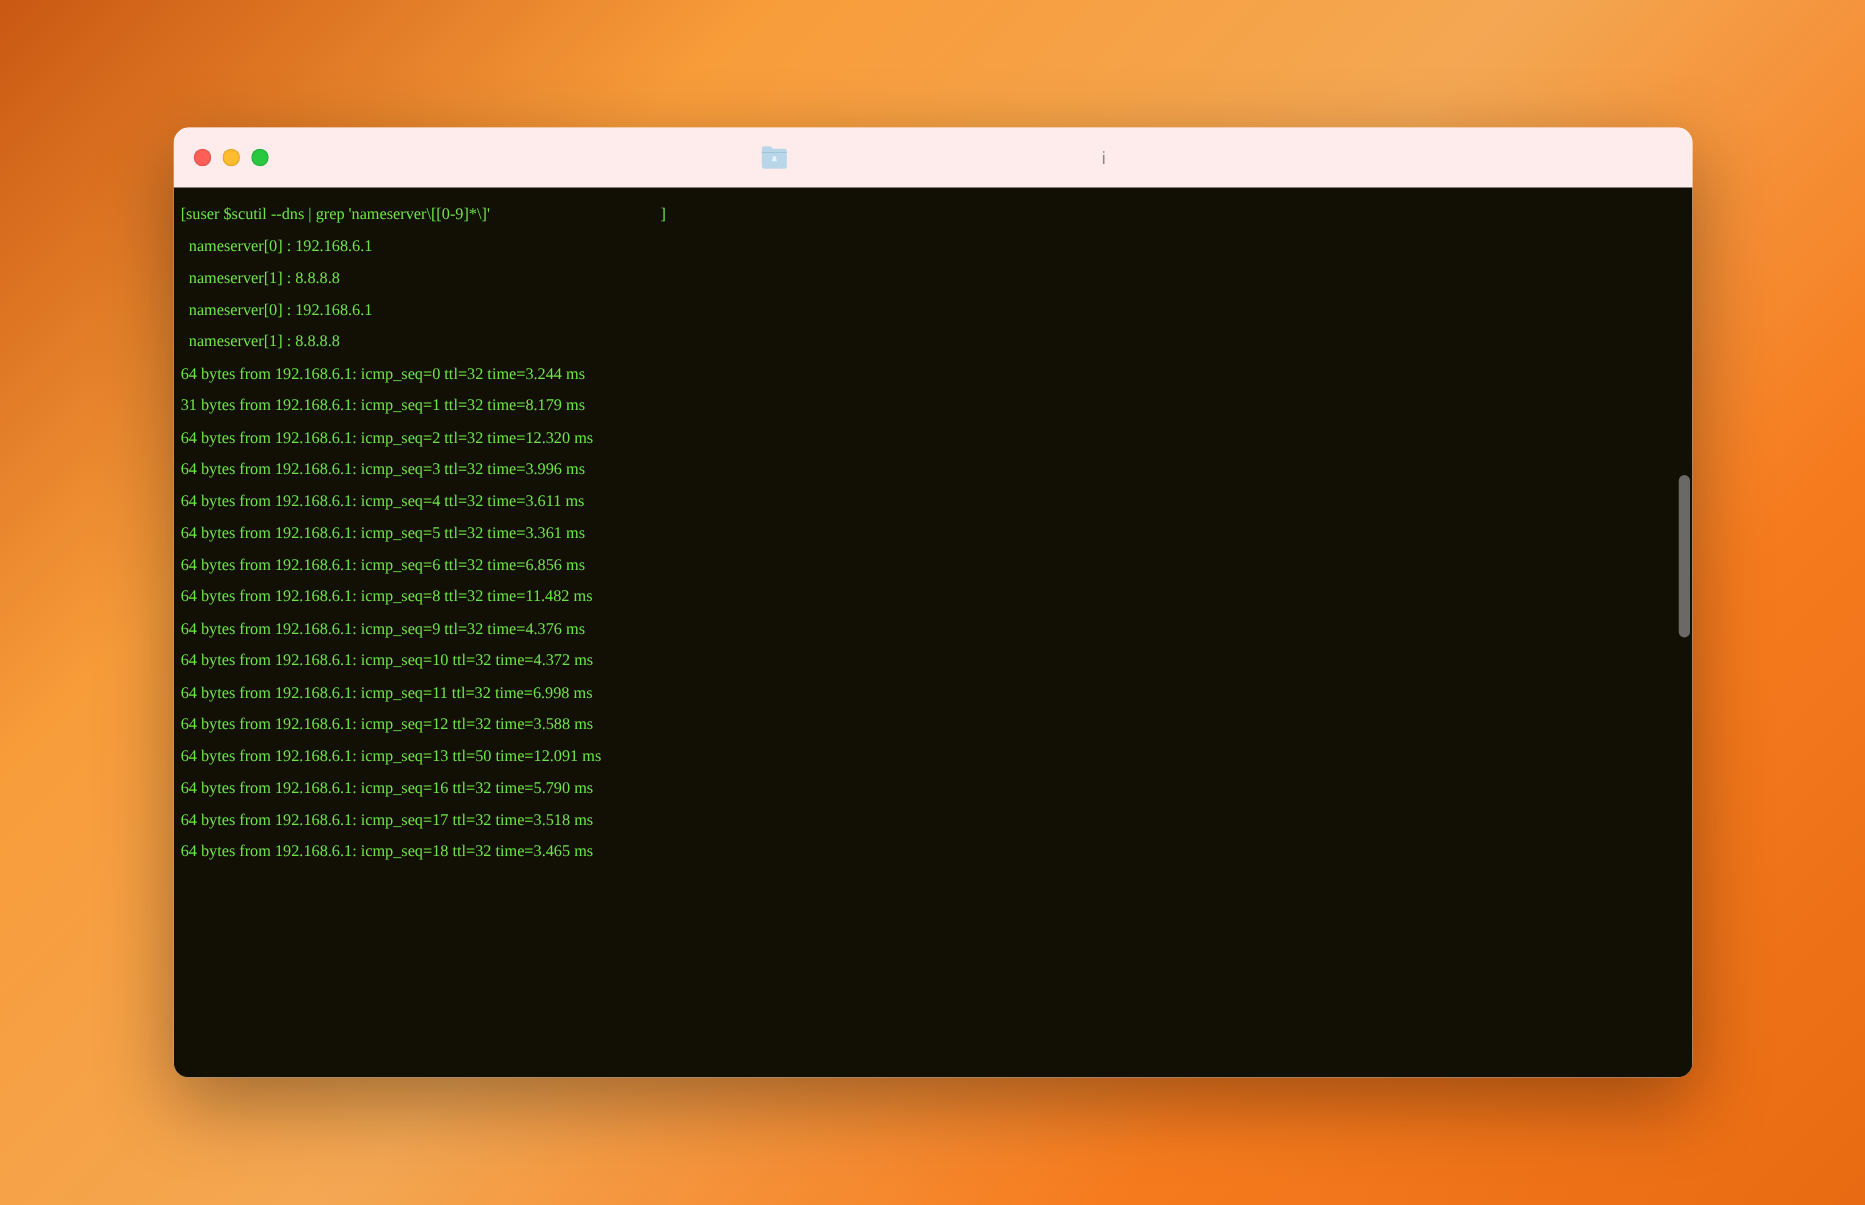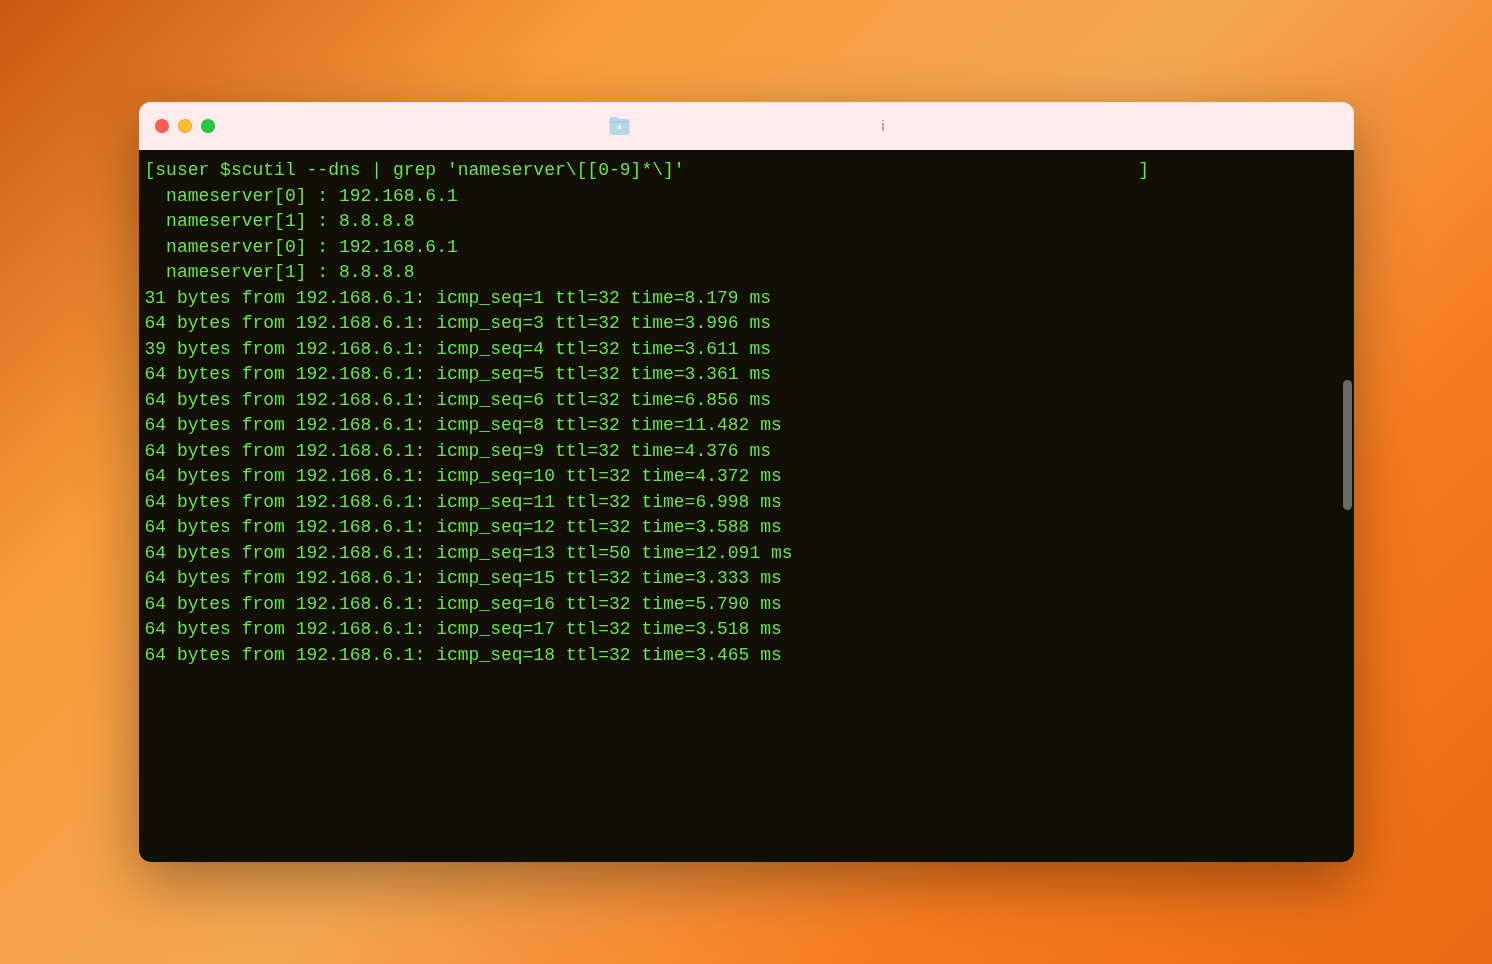--- a/index.html
+++ b/index.html
@@ -59,22 +59,22 @@
       width: 24px;
       height: 20px;
       position: relative;
     }
     .folder-icon svg { width: 24px; height: 20px; }
     .title-text { font-size: 14px; color: #888; }
     .terminal-body {
       flex: 1;
       background: #120f05;
       padding: 8px 4px 8px 6px;
-      font-family: Liberation Mono, monospace;
-      font-size: 18px;
+      font-family: Liberation Serif, serif;
+      font-size: 13px;
       line-height: 25.5px;
       color: #6fe347;
       overflow: hidden;
       position: relative;
     }
     .terminal-line {
       white-space: pre;
     }
     .scrollbar-track {
       position: absolute;
@@ -116,32 +116,33 @@
   </div>
 
   <div class="terminal-body">
     <div id="term-lines">
         <div class="terminal-line">[suser $scutil --dns | grep 'nameserver\[[0-9]*\]'                                          ]</div>
         <div class="terminal-line">  nameserver[0] : 192.168.6.1</div>
         <div class="terminal-line">  nameserver[1] : 8.8.8.8</div>
         <div class="terminal-line">  nameserver[0] : 192.168.6.1</div>
         <div class="terminal-line">  nameserver[1] : 8.8.8.8</div>
         <div class="terminal-line"></div>
+        <div class="terminal-line">64 bytes from 192.168.6.1: icmp_seq=0 ttl=32 time=3.244 ms</div>
         <div class="terminal-line">31 bytes from 192.168.6.1: icmp_seq=1 ttl=32 time=8.179 ms</div>
+        <div class="terminal-line">64 bytes from 192.168.6.1: icmp_seq=2 ttl=32 time=12.320 ms</div>
         <div class="terminal-line">64 bytes from 192.168.6.1: icmp_seq=3 ttl=32 time=3.996 ms</div>
-        <div class="terminal-line">39 bytes from 192.168.6.1: icmp_seq=4 ttl=32 time=3.611 ms</div>
+        <div class="terminal-line">64 bytes from 192.168.6.1: icmp_seq=4 ttl=32 time=3.611 ms</div>
         <div class="terminal-line">64 bytes from 192.168.6.1: icmp_seq=5 ttl=32 time=3.361 ms</div>
         <div class="terminal-line">64 bytes from 192.168.6.1: icmp_seq=6 ttl=32 time=6.856 ms</div>
         <div class="terminal-line">64 bytes from 192.168.6.1: icmp_seq=8 ttl=32 time=11.482 ms</div>
         <div class="terminal-line">64 bytes from 192.168.6.1: icmp_seq=9 ttl=32 time=4.376 ms</div>
         <div class="terminal-line">64 bytes from 192.168.6.1: icmp_seq=10 ttl=32 time=4.372 ms</div>
         <div class="terminal-line">64 bytes from 192.168.6.1: icmp_seq=11 ttl=32 time=6.998 ms</div>
         <div class="terminal-line">64 bytes from 192.168.6.1: icmp_seq=12 ttl=32 time=3.588 ms</div>
         <div class="terminal-line">64 bytes from 192.168.6.1: icmp_seq=13 ttl=50 time=12.091 ms</div>
-        <div class="terminal-line">64 bytes from 192.168.6.1: icmp_seq=15 ttl=32 time=3.333 ms</div>
         <div class="terminal-line">64 bytes from 192.168.6.1: icmp_seq=16 ttl=32 time=5.790 ms</div>
         <div class="terminal-line">64 bytes from 192.168.6.1: icmp_seq=17 ttl=32 time=3.518 ms</div>
         <div class="terminal-line">64 bytes from 192.168.6.1: icmp_seq=18 ttl=32 time=3.465 ms</div>
       </div>
     <div class="scrollbar-track">
       <div class="scrollbar-thumb"></div>
     </div>
   </div>
 </div>
 

